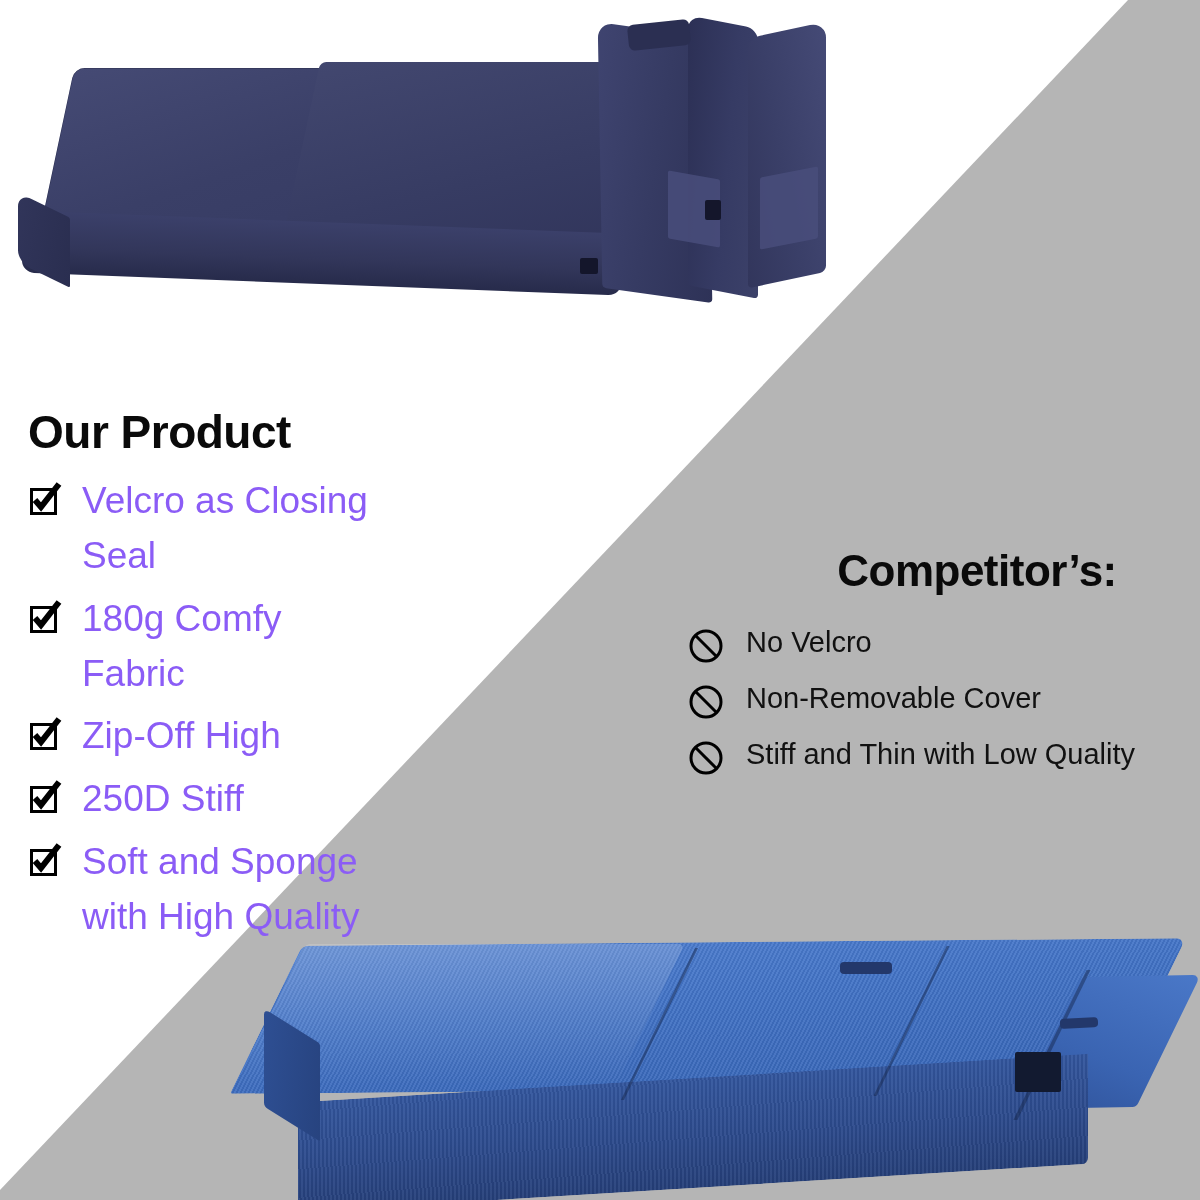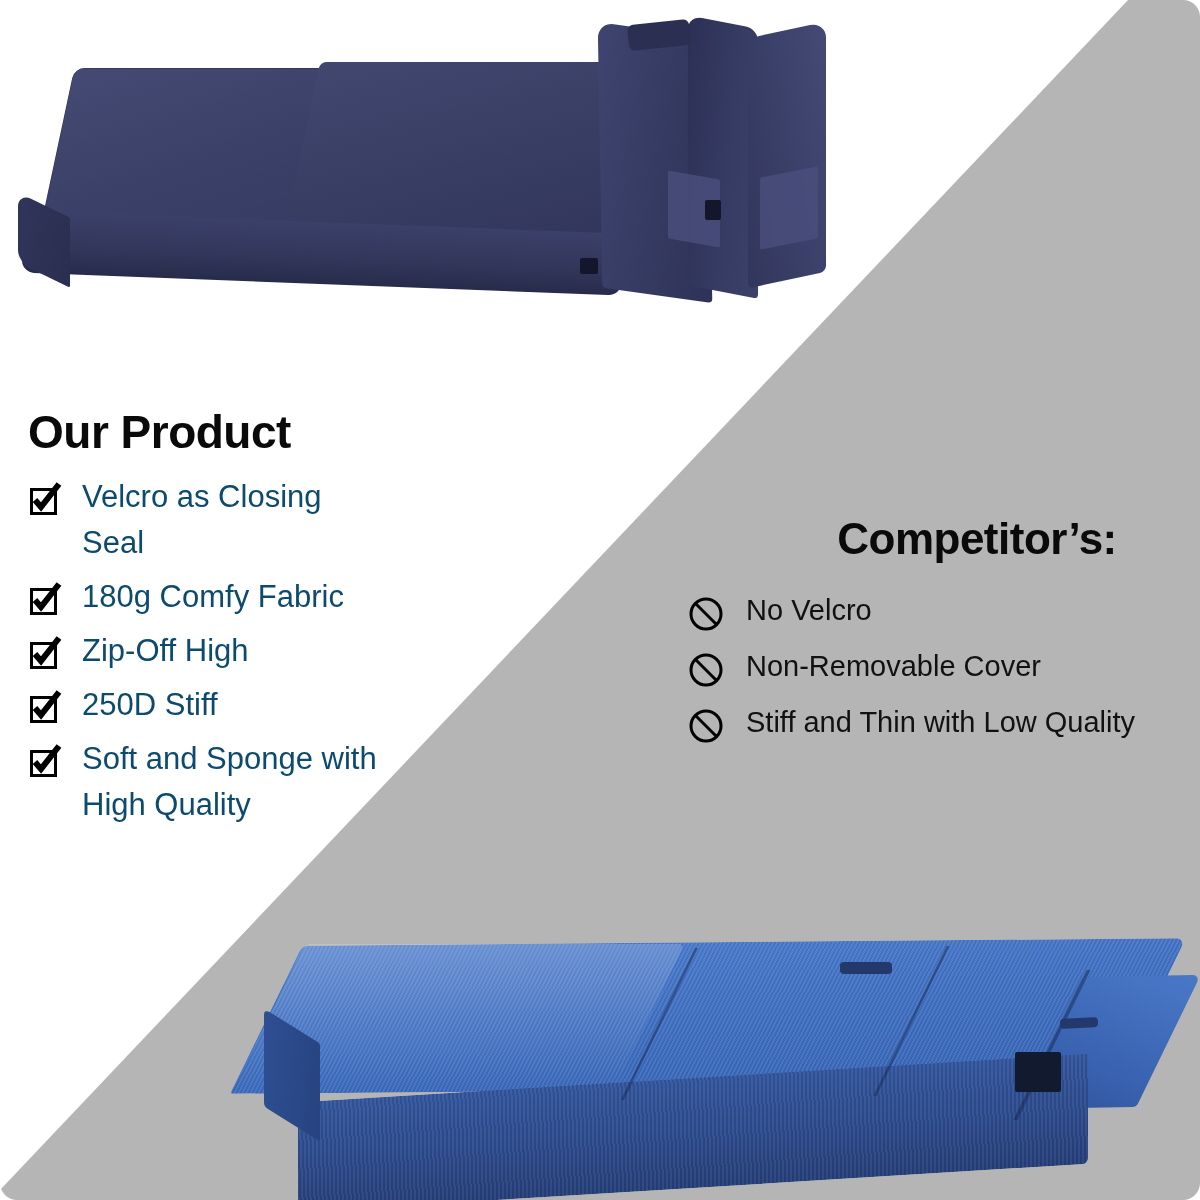--- a/index.html
+++ b/index.html
@@ -7,21 +7,20 @@
     width:1200px;height:1200px;
     background:#ffffff;
     font-family:"Liberation Sans", sans-serif;
     overflow:hidden;
   }
   #stage{
     position:relative;
     width:1200px;height:1200px;
     background:#ffffff;
     overflow:hidden;
-    border-radius:17px;
   }
 
   
   .diag-wedge{
     position:absolute;
     left:0;top:0;width:1200px;height:1200px;
     background:#b5b5b5;
     clip-path:polygon(1128px 0px, 1200px 0px, 1200px 1200px, 0px 1200px, 0px 1190px);
   }
 
@@ -160,27 +159,27 @@
   .icon-check{
     position:relative;flex:0 0 auto;
     width:34px;height:34px;margin-right:20px;margin-top:8px;
   }
   .icon-check .box{
     position:absolute;left:2px;top:6px;width:27px;height:27px;
     border:3px solid #000;box-sizing:border-box;
   }
   .icon-check svg{position:absolute;left:0;top:0;}
   .txt-ours{
-    font-size:31px;color:#0c4a6e;line-height:1.48;font-weight:400;
+    font-size:37px;color:#8b5cf6;line-height:1.48;font-weight:400;
     max-width:300px;
   }
 
   
   .col-right{
-    position:absolute;left:688px;top:516px;width:500px;
+    position:absolute;left:688px;top:548px;width:500px;
   }
   .h-comp{
     font-size:44px;font-weight:700;color:#0a0a0a;letter-spacing:-0.5px;
     margin:0 0 26px 0;line-height:1.05;text-align:center;
     padding-left:78px;
   }
   .list-comp{list-style:none;margin:0;padding:0;}
   .li-comp{
     display:flex;align-items:flex-start;margin-bottom:12px;text-align:center;
   }

